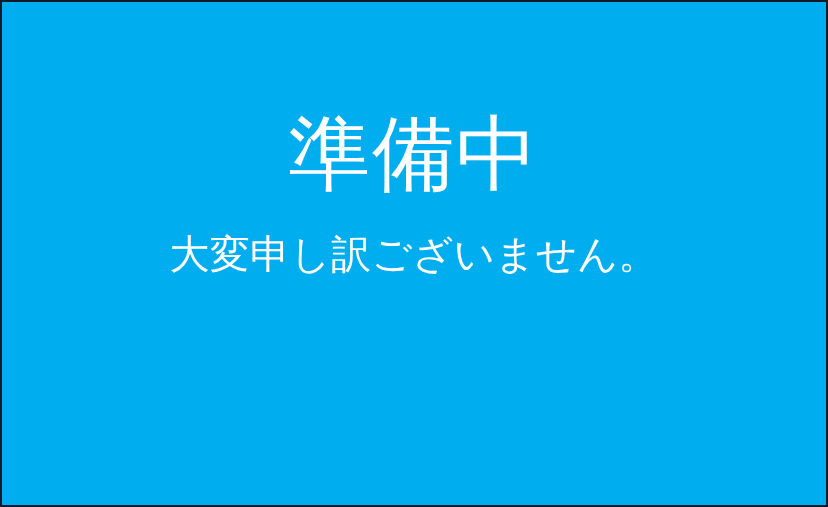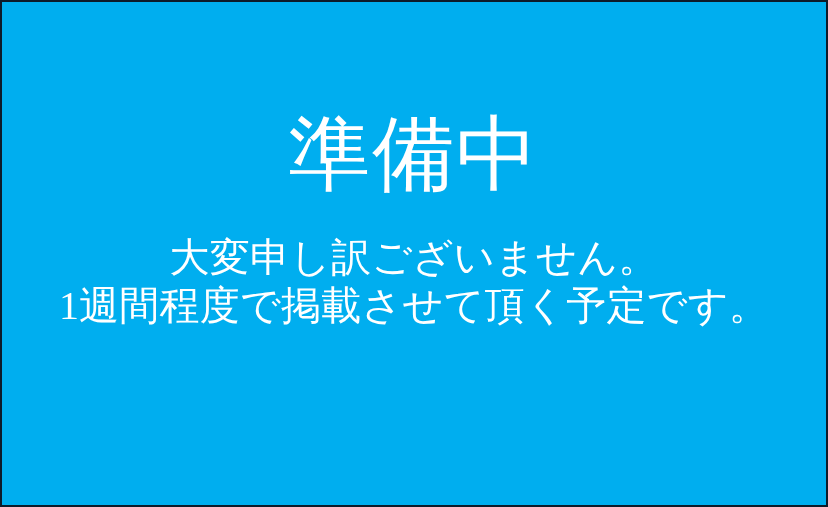--- a/index.html
+++ b/index.html
@@ -44,37 +44,36 @@
   }
 
   
   .notice-body {
     margin: 0;
     padding: 0;
     margin-top: 38px;
     width: 100%;
     text-align: center;
     color: #ffffff;
-    font-family: Liberation Serif, serif;
+    font-family: Liberation Mono, monospace;
     font-weight: 400;
     font-size: 40px;
     line-height: 48px;
     letter-spacing: 0.005em;
   }
 
   .notice-line {
     display: block;
     white-space: nowrap;
   }
 </style>
 </head>
 <body>
 
 <div class="notice-canvas">
 
   <h1 class="notice-heading">準備中</h1>
 
   <div class="notice-body">
     <span class="notice-line">大変申し訳ございません。</span>
-    <span class="notice-line">1週間程度で掲載させて頂く予定です。</span>
   </div>
 
 </div>
 
 </body></html>

